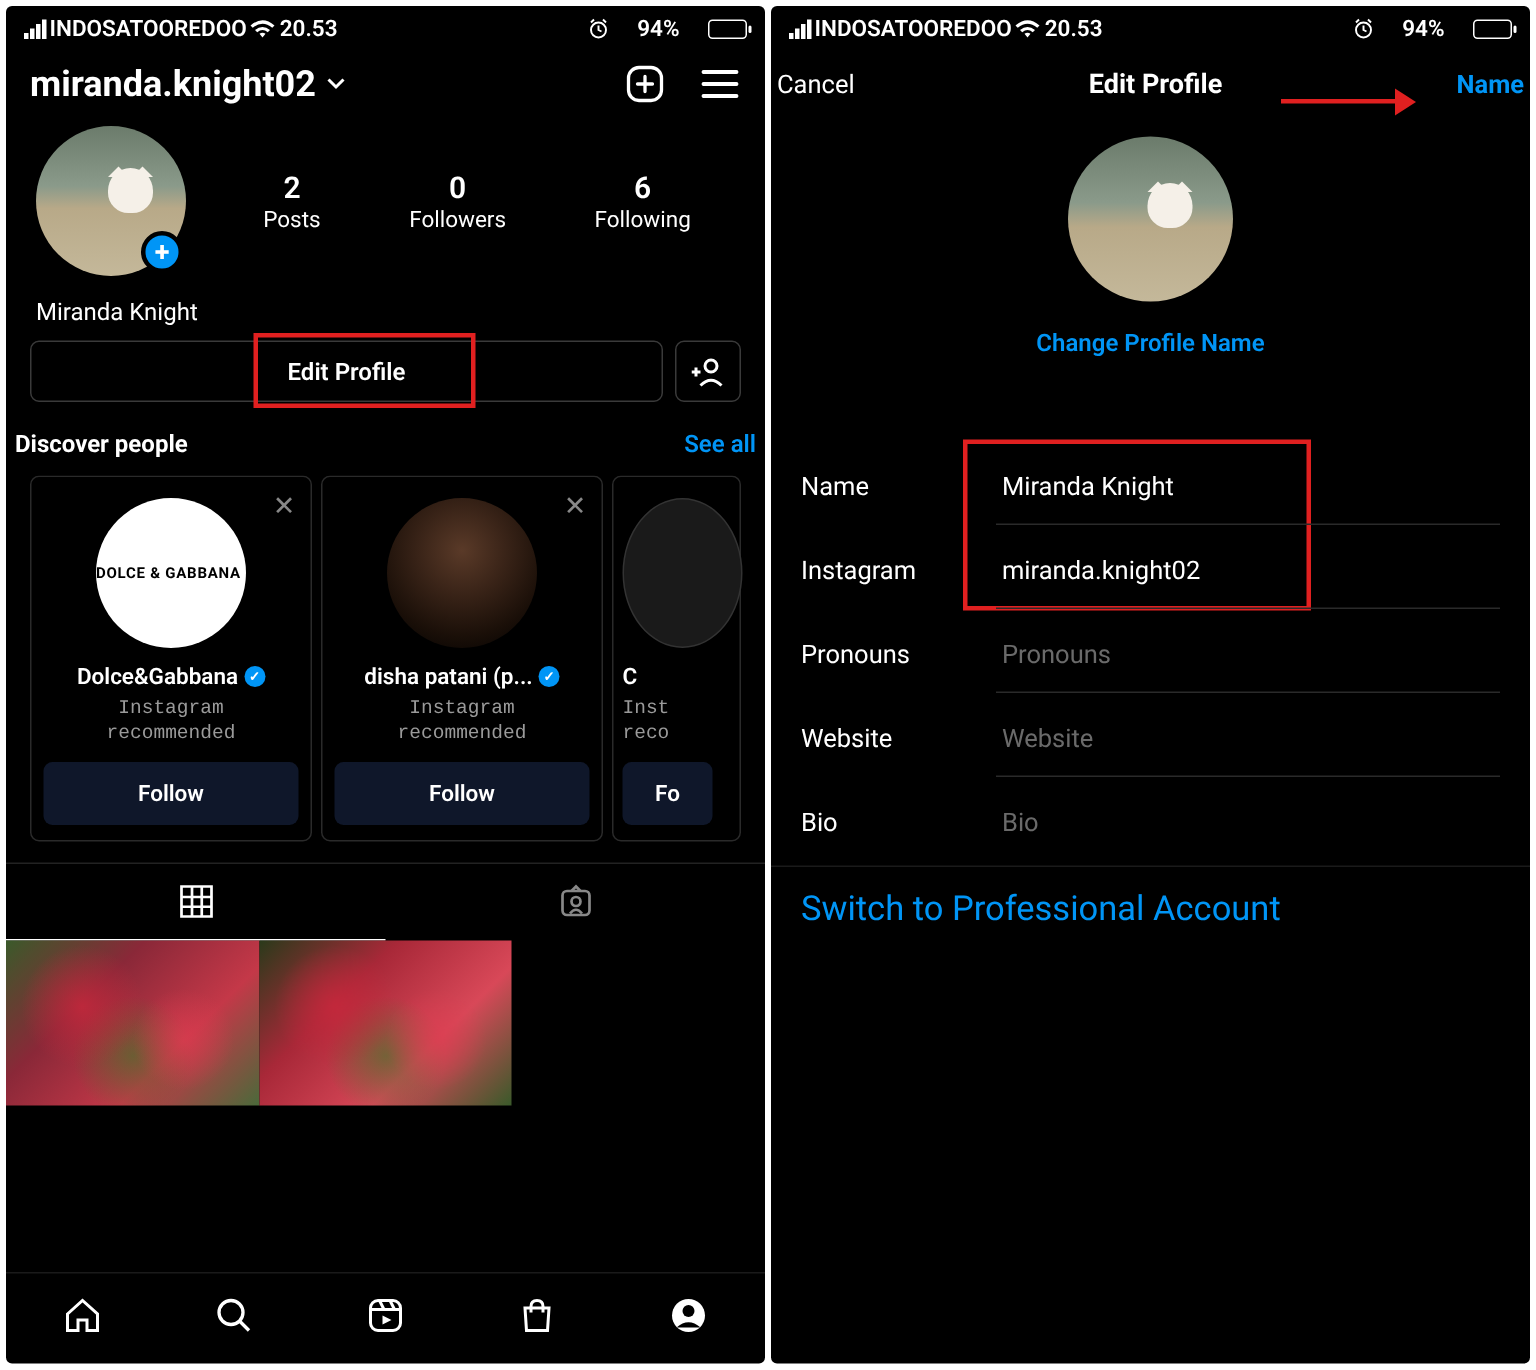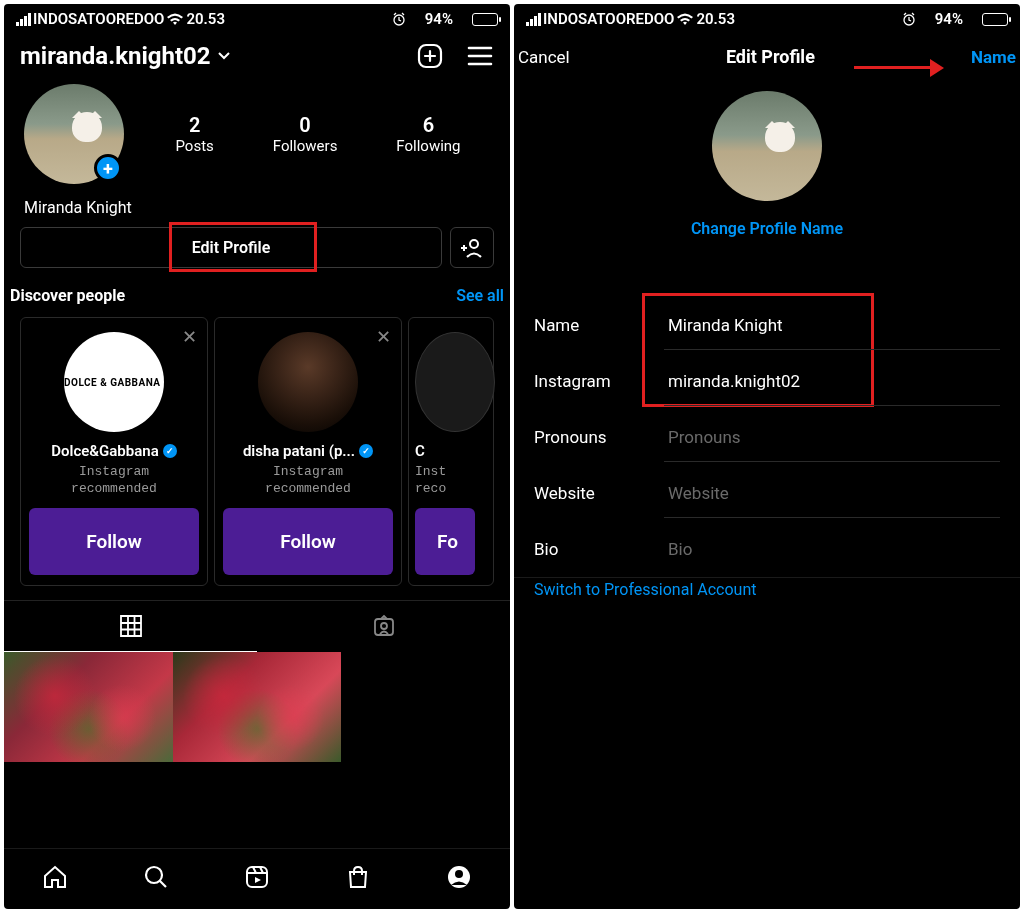--- a/index.html
+++ b/index.html
@@ -96,21 +96,21 @@
   }
   .card .close { position:absolute; top:8px; right:10px; color:#888; font-size:18px;}
   .card-avatar { width:100px; height:100px; border-radius:50%; background:#fff; display:flex; align-items:center; overflow:hidden; margin-bottom:10px;}
   .dg-text { font-size:10px; font-weight:700; color:#000; letter-spacing:0.5px;}
   .disha {
     background: radial-gradient(circle at 50% 35%, #5a3a28 0%, #3a2418 35%, #1a0f08 70%, #000 100%);
   }
   .card-name { font-size:15px; font-weight:600; display:flex; align-items:center; gap:4px; max-width:100%; white-space:nowrap;}
   .verified { width:14px; height:14px; background:#0095f6; border-radius:50%; display:inline-flex; align-items:center; justify-content:center; font-size:9px;}
   .card-sub { font-size:13px; color:#9a9a9a; text-align:center; line-height:1.3; margin:4px 0 10px;font-family:Liberation Mono, monospace;}
-  .follow-btn { width:100%; background:#4c1d95; color:#fff; font-weight:600; padding:22px; border-radius:6px; text-align:center; font-size:19px;}
+  .follow-btn { width:100%; background:#0f172a; color:#fff; font-weight:600; padding:12px; border-radius:6px; text-align:center; font-size:15px;}
   .card-partial { min-width:70px; }
   
   .tabs { display:flex; border-top:1px solid #222;}
   .tab { flex:1; padding:12px; display:flex; justify-content:center; color:#888;}
   .tab.active { color:#fff; border-bottom:1.5px solid #fff; }
   .thumbs { display:flex; height:110px; }
   .thumb { flex:1; background:linear-gradient(135deg,#3a5a2a,#8a2838,#c43848,#4a6a3a); position:relative;}
   .thumb2 { background:linear-gradient(135deg,#2a3a1a,#a82838,#d84858,#3a5a2a);}
   .thumb::before { content:""; position:absolute; inset:0; background: radial-gradient(circle at 30% 40%, rgba(200,40,60,0.8) 0%, transparent 30%), radial-gradient(circle at 70% 60%, rgba(220,60,80,0.7) 0%, transparent 25%), radial-gradient(circle at 50% 70%, rgba(60,120,40,0.6) 0%, transparent 35%);}
   
@@ -131,21 +131,21 @@
   .edit-avatar-section { display:flex; flex-direction:column; align-items:center; padding:10px 0 20px;}
   .edit-avatar { width:110px; height:110px; }
   .change-photo { color:#0095f6; font-weight:600; font-size:16px; margin-top:18px;}
   .form { padding: 0 20px; }
   .form-row { display:flex; align-items:center; min-height:56px; position:relative;}
   .form-label { width:130px; font-size:17px; color:#fff;}
   .form-value { flex:1; font-size:17px; color:#fff; padding:14px 4px; border-bottom:1px solid #2a2a2a;}
   .form-value.placeholder { color:#6a6a6a; }
   .form-value.nobd { border-bottom:none; }
   .red-box { position:absolute; border:3px solid #e02020; pointer-events:none; }
-  .link-row { padding:2px 20px; color:#0095f6; font-size:16px; border-top:1px solid #1a1a1a;}
+  .link-row { padding:14px 20px; color:#0095f6; font-size:23px; border-top:1px solid #1a1a1a;}
   .link-row:first-of-type { margin-top:12px; }
   svg { display:block; }
 </style>
 </head>
 <body>
 
 <div class="phone">
   <div class="status-bar">
     <div class="status-left">
       <span class="signal-bars">

